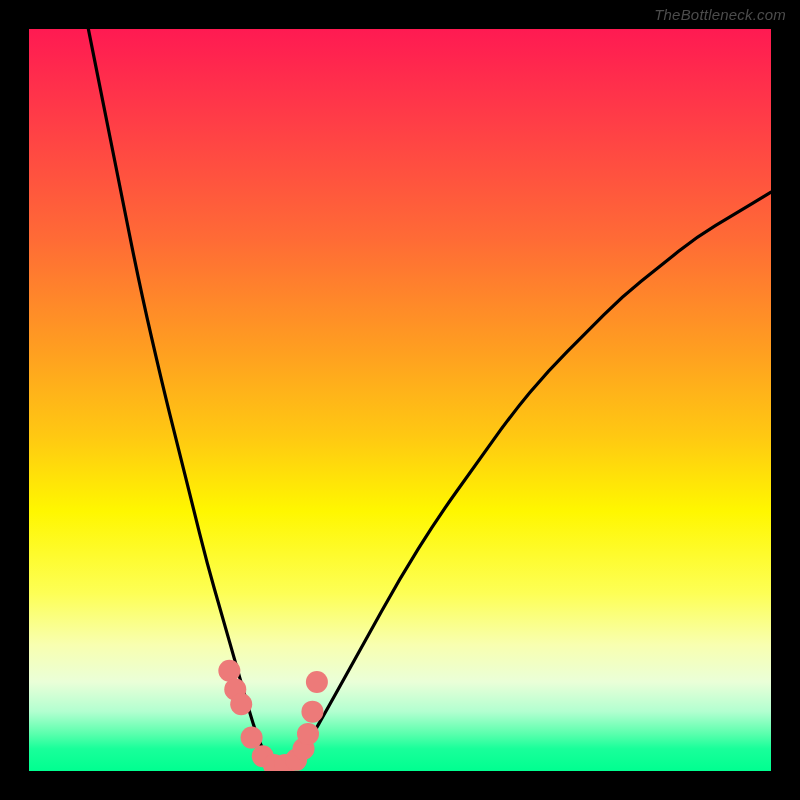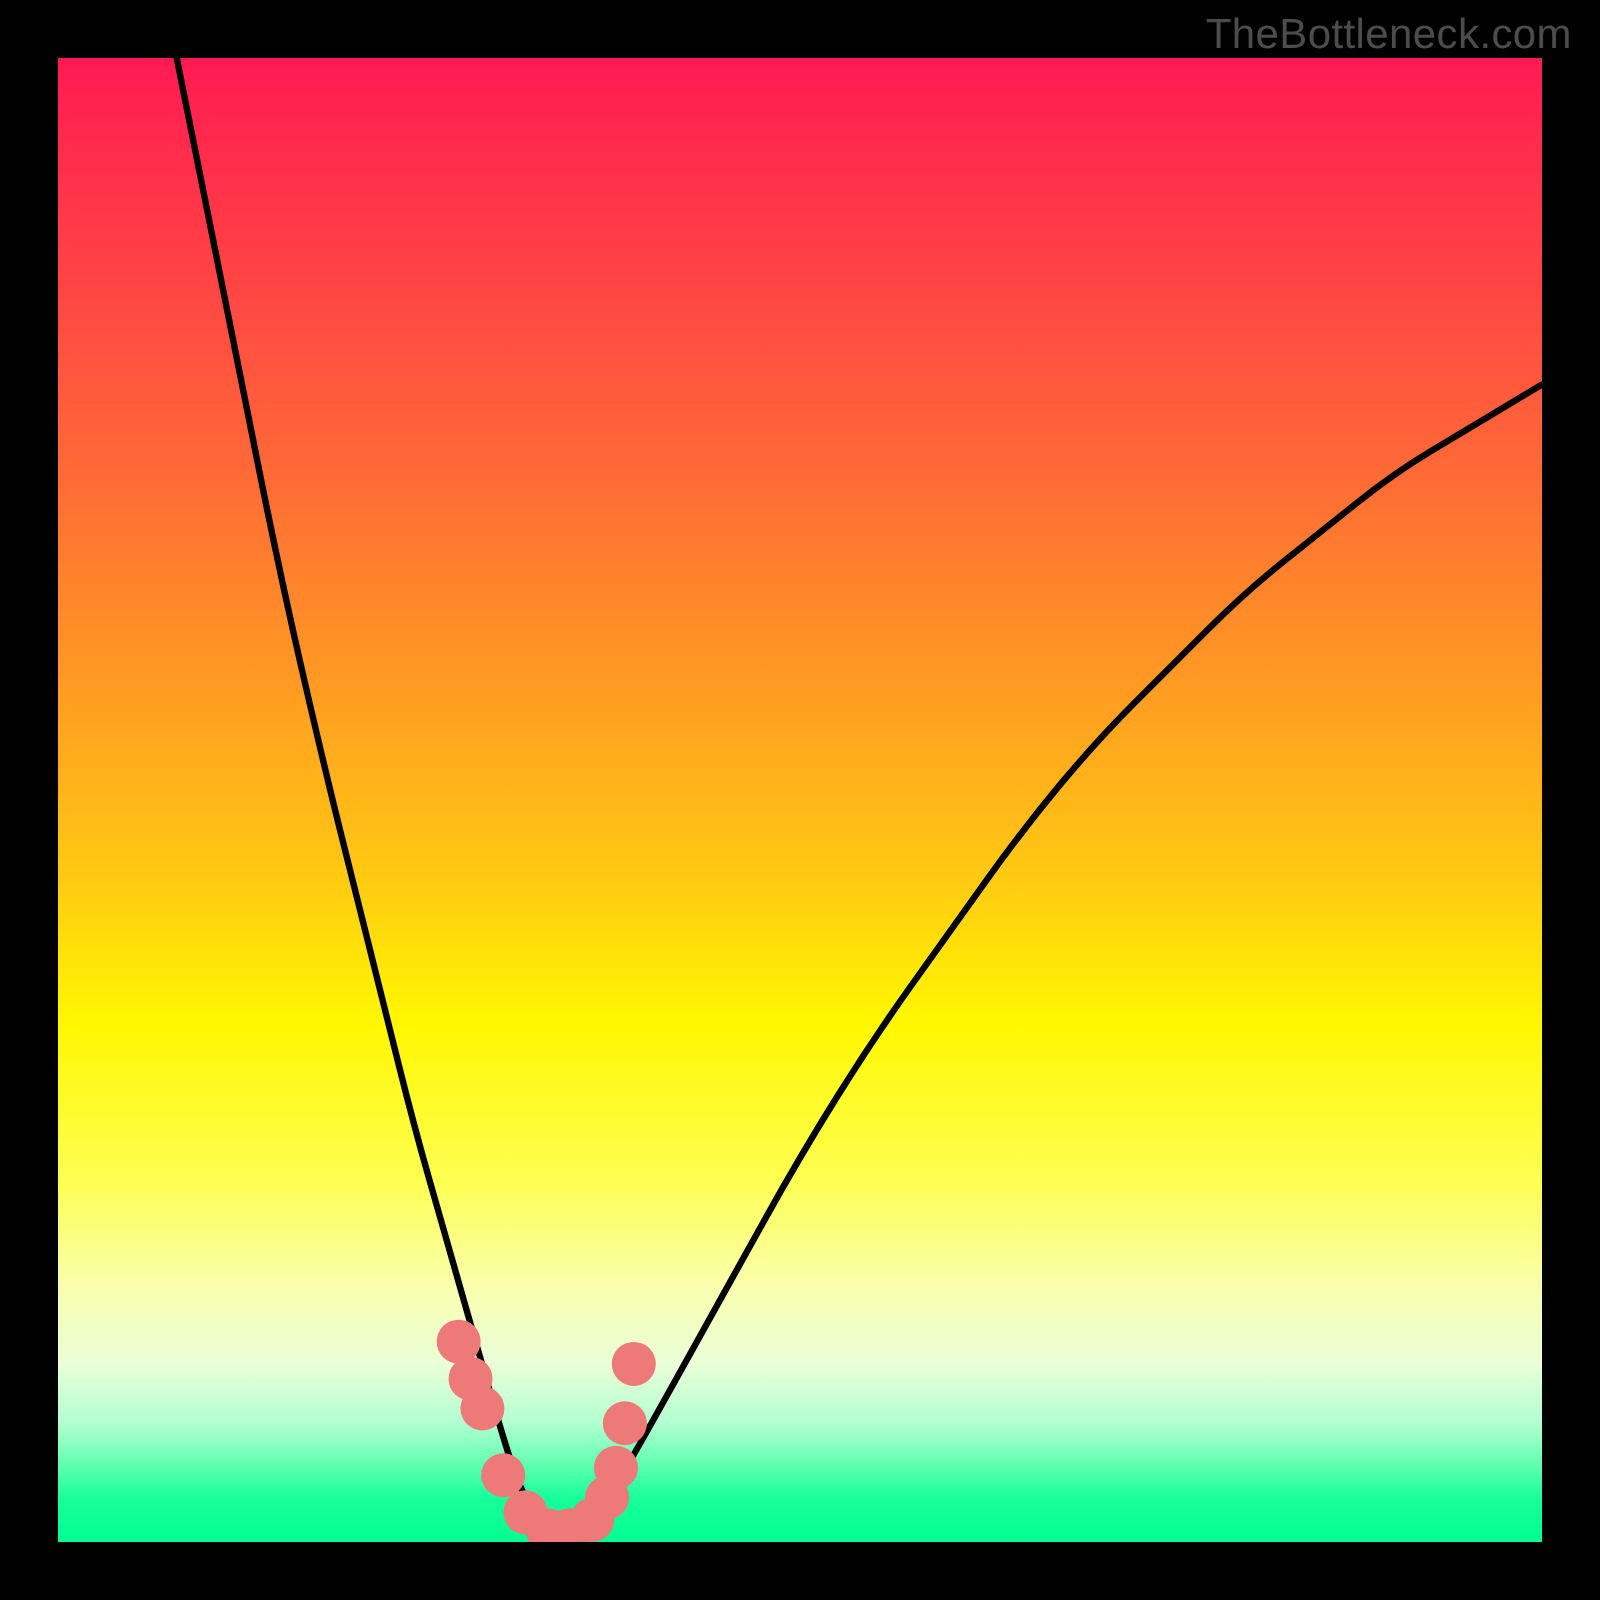--- a/index.html
+++ b/index.html
@@ -31,24 +31,25 @@
       #b2ffd0 92%,
       #5affad 95%,
       #19ff9a 97%,
       #00ff90 100%);
   }
   .watermark {
     position: absolute;
     top: 6px;
     right: 14px;
     color: #4c4c4c;
-    font-size: 21px;
+    font-size: 15px;
     font-weight: 500;
     letter-spacing: 0.2px;
     z-index: 10;
+    font-style: italic;
   }
   svg.curve {
     position: absolute;
     top: 0;
     left: 0;
     width: 742px;
     height: 742px;
   }
 </style>
 </head>

